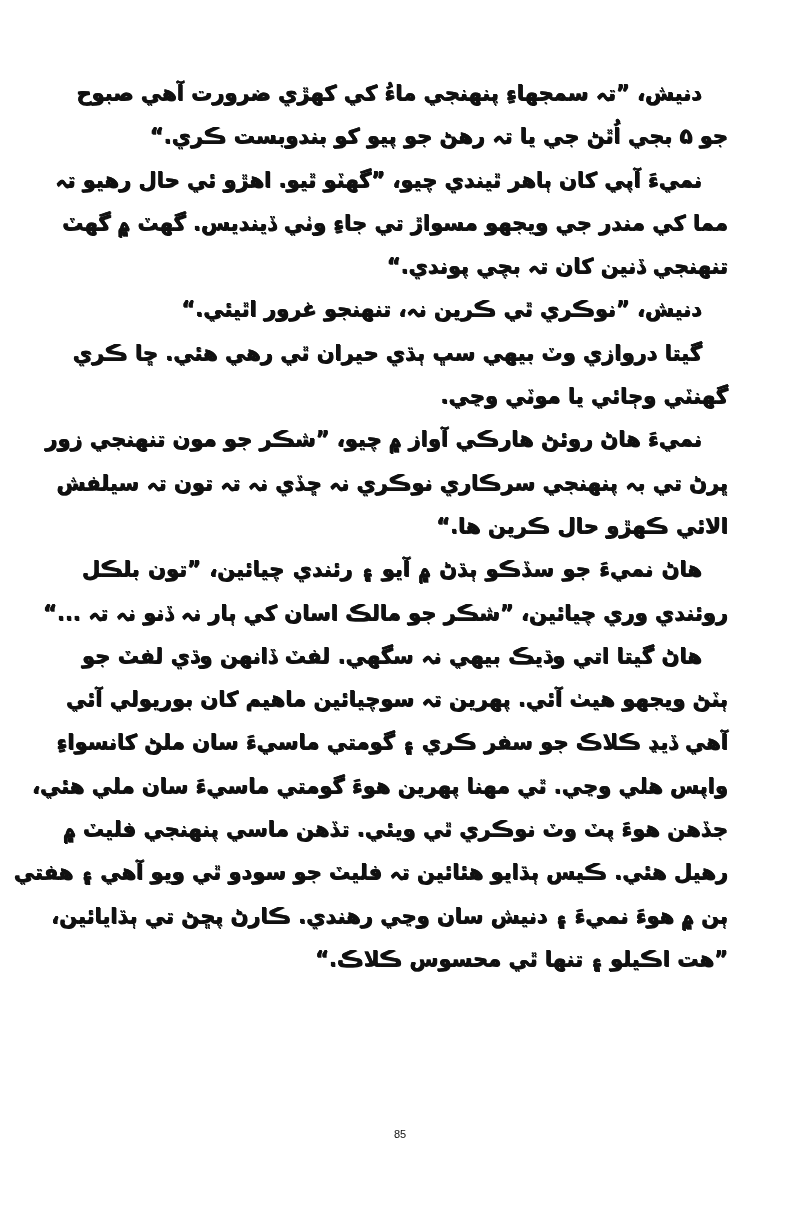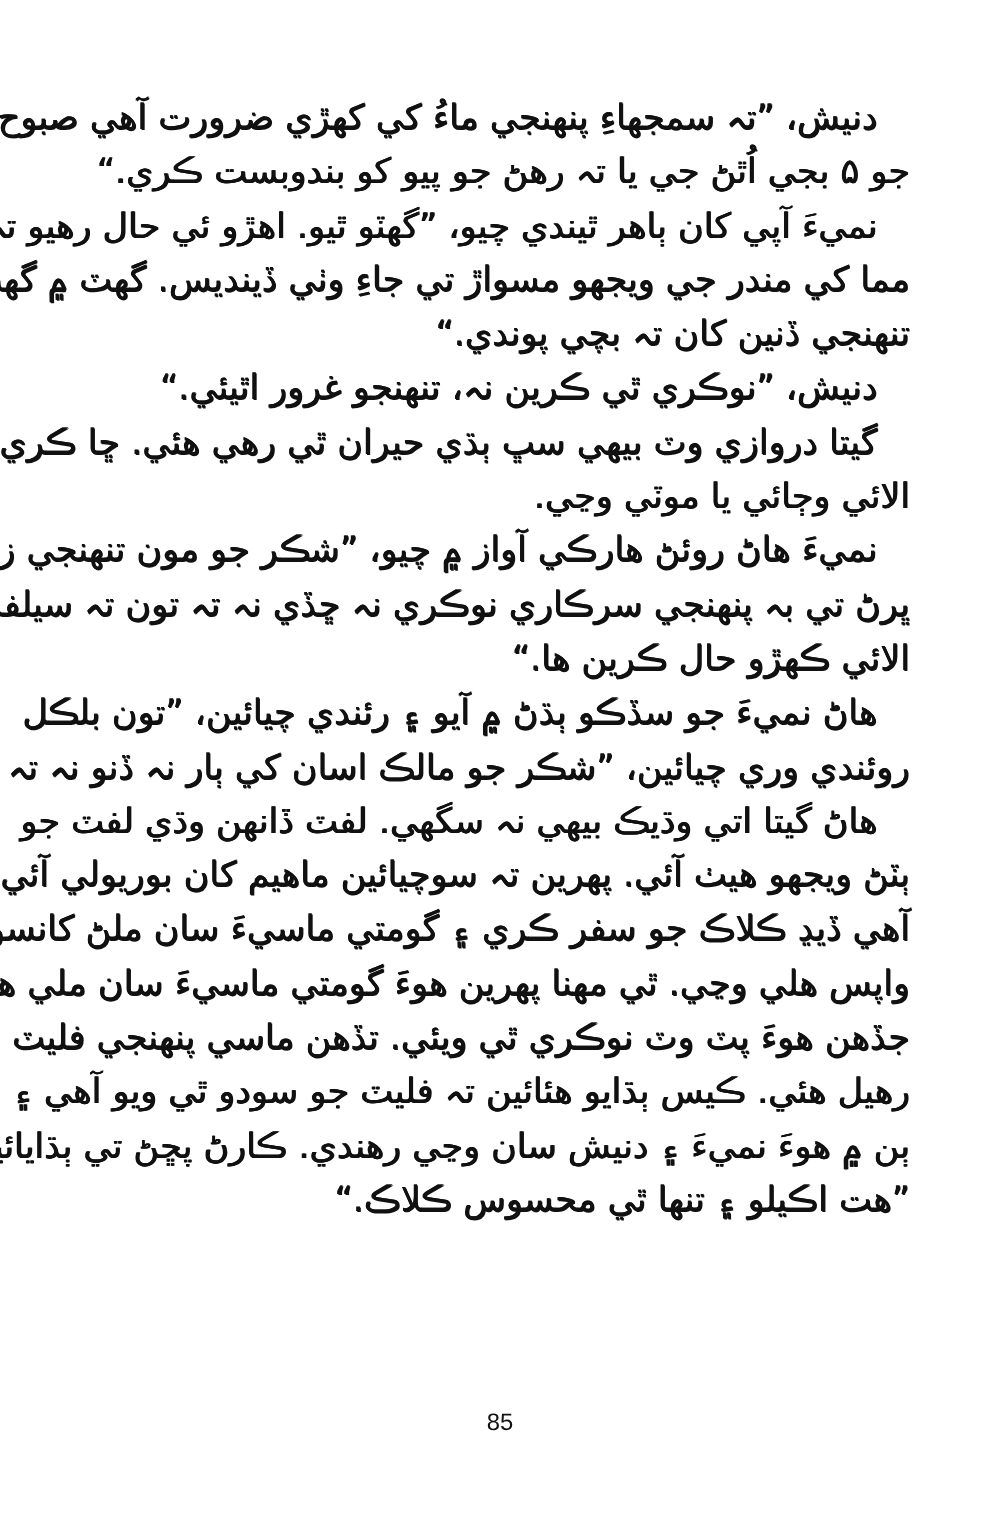--- a/index.html
+++ b/index.html
@@ -25,59 +25,59 @@
       position: absolute;
       left: 82px;
       top: 72px;
       width: 646px;
       direction: rtl;
     }
     .line {
       position: relative;
       height: 43.3px;
       line-height: 43.3px;
-      font-size: 28px;
-      font-weight: normal;
+      font-size: 21px;
+      font-weight: bold;
       white-space: nowrap;
       direction: rtl;
       text-align: justify;
       text-align-last: justify;
       letter-spacing: 0;
       text-shadow: 0.6px 0.6px 0 #111, -0.3px 0 0 #111;
     }
     .line.indent {
       padding-right: 26px;
     }
     .line.last {
       text-align-last: right;
     }
     .page-number {
       position: absolute;
       left: 0;
       width: 800px;
       top: 1128px;
       text-align: center;
       font-family: "Liberation Sans", sans-serif;
-      font-size: 19px;
+      font-size: 11px;
       color: #111;
     }
   </style>
 </head>
 <body>
 
 <div class="page">
   <div class="text-block">
     <div class="line indent">دنيش، ”تہ سمجھاءِ پنھنجي ماءُ کي کھڙي ضرورت آھي صبوح</div>
     <div class="line last">جو ۵ بجي اُٿڻ جي يا تہ رھڻ جو پيو کو بندوبست ڪري.“</div>
     <div class="line indent">نميءَ آپي کان ٻاھر ٿيندي چيو، ”گھٽو ٿيو. اھڙو ئي حال رھيو تہ</div>
     <div class="line">مما کي مندر جي ويجھو مسواڙ تي جاءِ وٺي ڏينديس. گھٽ ۾ گھٽ</div>
     <div class="line last">تنھنجي ڏنين کان تہ بچي پوندي.“</div>
     <div class="line indent last">دنيش، ”نوڪري ٿي ڪرين نہ، تنھنجو غرور اٿيئي.“</div>
     <div class="line indent">گيتا دروازي وٽ بيھي سڀ ٻڌي حيران ٿي رھي ھئي. ڇا ڪري</div>
-    <div class="line last">الائي وڄائي يا موٽي وڃي.</div>
+    <div class="line last">گھنٽي وڄائي يا موٽي وڃي.</div>
     <div class="line indent">نميءَ ھاڻ روئڻ ھارڪي آواز ۾ چيو، ”شڪر جو مون تنھنجي زور</div>
     <div class="line">ڀرڻ تي بہ پنھنجي سرڪاري نوڪري نہ ڇڏي نہ تہ تون تہ سيلفش</div>
     <div class="line last">الائي ڪھڙو حال ڪرين ھا.“</div>
     <div class="line indent">ھاڻ نميءَ جو سڏڪو ٻڌڻ ۾ آيو ۽ رئندي چيائين، ”تون بلڪل</div>
     <div class="line last">روئندي وري چيائين، ”شڪر جو مالڪ اسان کي ٻار نہ ڏنو نہ تہ ...“</div>
     <div class="line indent">ھاڻ گيتا اتي وڌيڪ بيھي نہ سگھي. لفٽ ڏانھن وڌي لفٽ جو</div>
     <div class="line">ٻٽڻ ويجھو ھيٺ آئي. پھرين تہ سوچيائين ماھيم کان بوريولي آئي</div>
     <div class="line">آھي ڏيڍ ڪلاڪ جو سفر ڪري ۽ گومتي ماسيءَ سان ملڻ کانسواءِ</div>
     <div class="line">واپس ھلي وڃي. ٿي مھنا پھرين ھوءَ گومتي ماسيءَ سان ملي ھئي،</div>
     <div class="line">جڏھن ھوءَ پٽ وٽ نوڪري ٿي ويئي. تڏھن ماسي پنھنجي فليٽ ۾</div>

